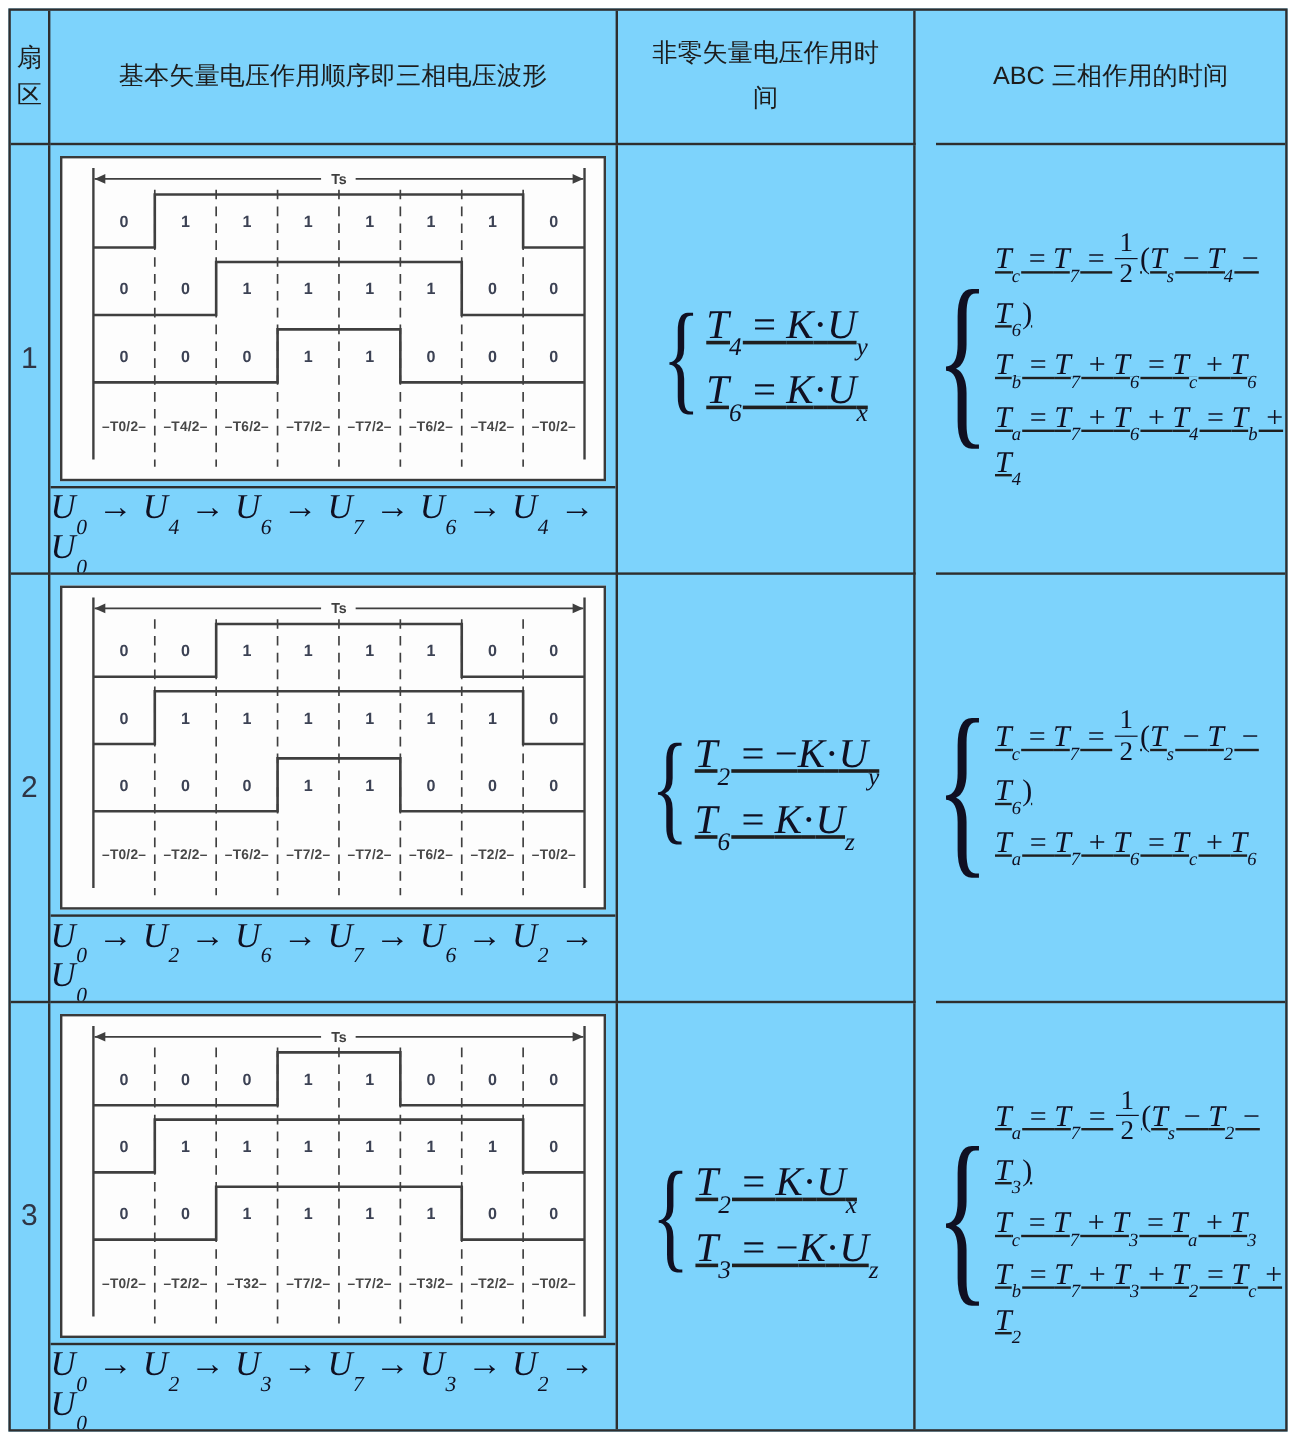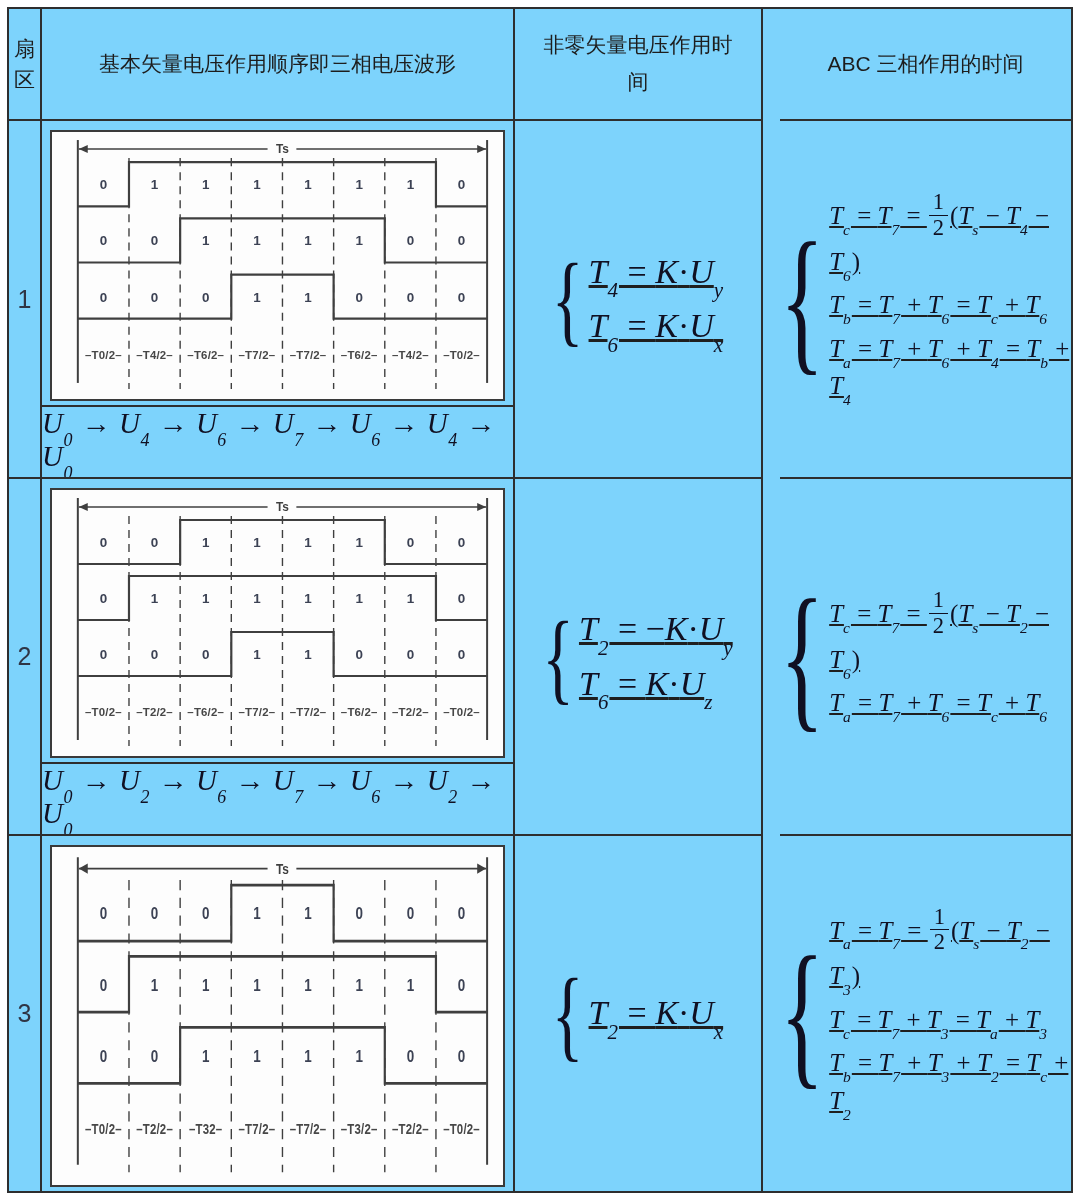--- a/index.html
+++ b/index.html
@@ -276,26 +276,30 @@
           <text x="51.75" y="226" class="wlab">–T0/2–</text>
           <text x="103.25" y="226" class="wlab">–T2/2–</text>
           <text x="154.75" y="226" class="wlab">–T32–</text>
           <text x="206.25" y="226" class="wlab">–T7/2–</text>
           <text x="257.75" y="226" class="wlab">–T7/2–</text>
           <text x="309.25" y="226" class="wlab">–T3/2–</text>
           <text x="360.75" y="226" class="wlab">–T2/2–</text>
           <text x="412.25" y="226" class="wlab">–T0/2–</text>
         </svg>
     </div>
+    <div class="seqbox">
+      <span class="math seq"><i>U</i><sub>0</sub> → <i>U</i><sub>2</sub> → <i>U</i><sub>3</sub> → <i>U</i><sub>7</sub> → <i>U</i><sub>3</sub> → <i>U</i><sub>2</sub> → <i>U</i><sub>0</sub></span>
+    </div>
   </div>
   <div class="cell lastrow">
     <div class="eqgroup eq2">
       <span class="brace b2">{</span>
       <div class="eqlines">
         <div class="math eline"><i>T</i><sub>2</sub> = <i>K</i>·<i>U</i><sub>x</sub></div>
+        <div class="math eline"><i>T</i><sub>3</sub> = −<i>K</i>·<i>U</i><sub>z</sub></div>
       </div>
     </div>
   </div>
   <div class="cell lastcol lastrow">
     <div class="eqgroup eq3">
       <span class="brace b3">{</span>
       <div class="eqlines">
         <div class="math eline"><i>T</i><sub>a</sub> = <i>T</i><sub>7</sub> = <span class="frac">
               <span class="fn">1</span>
               <span class="fd">2</span>

